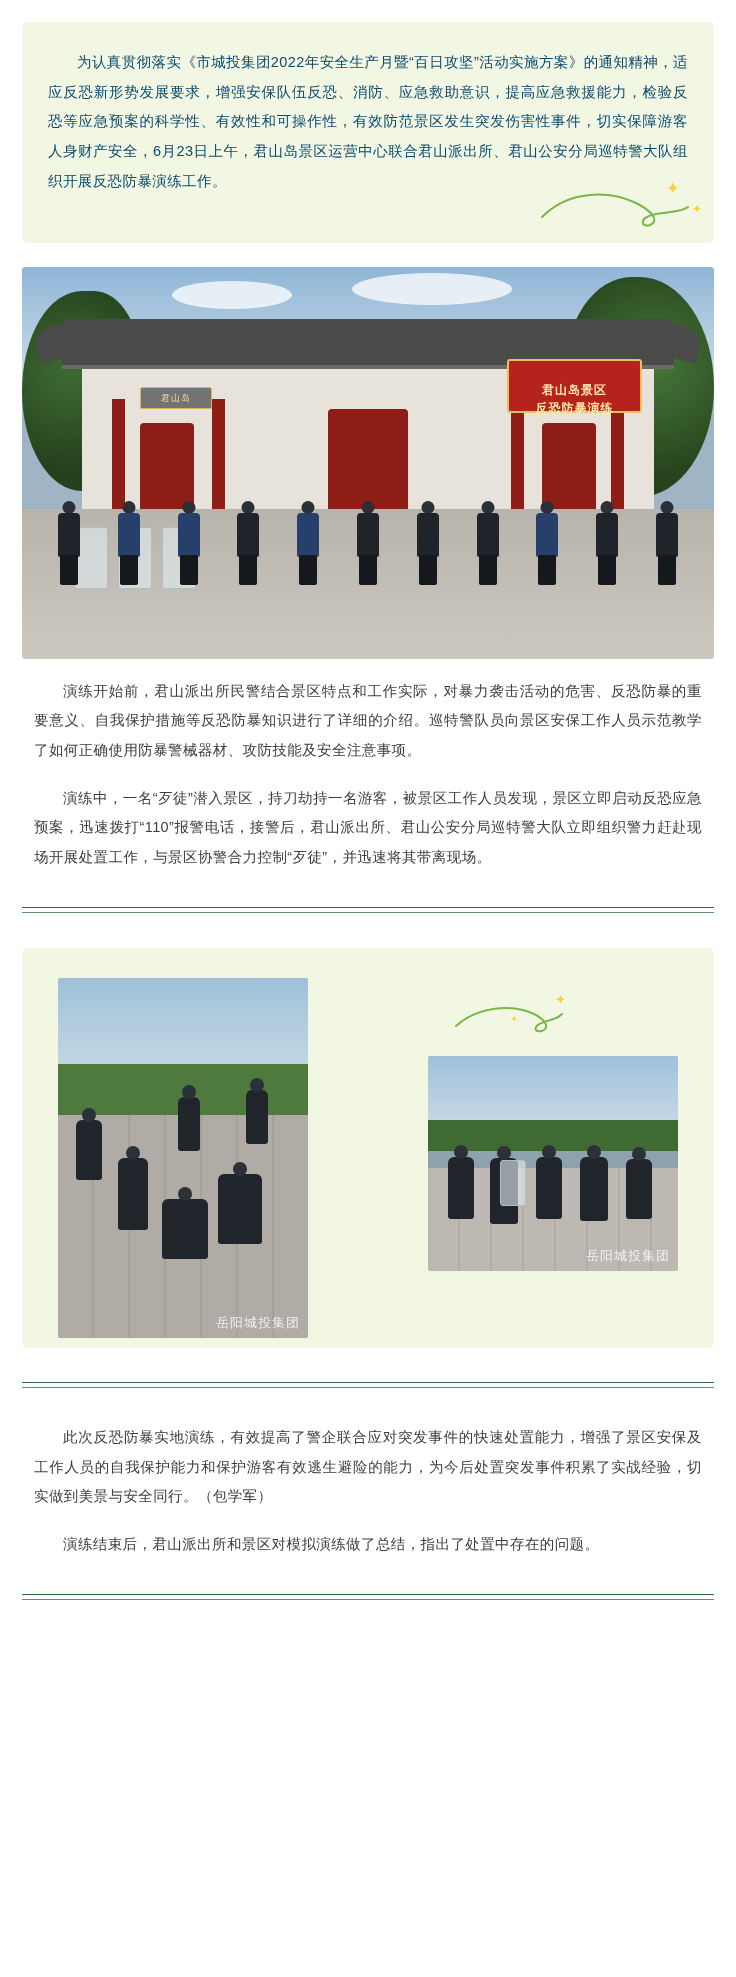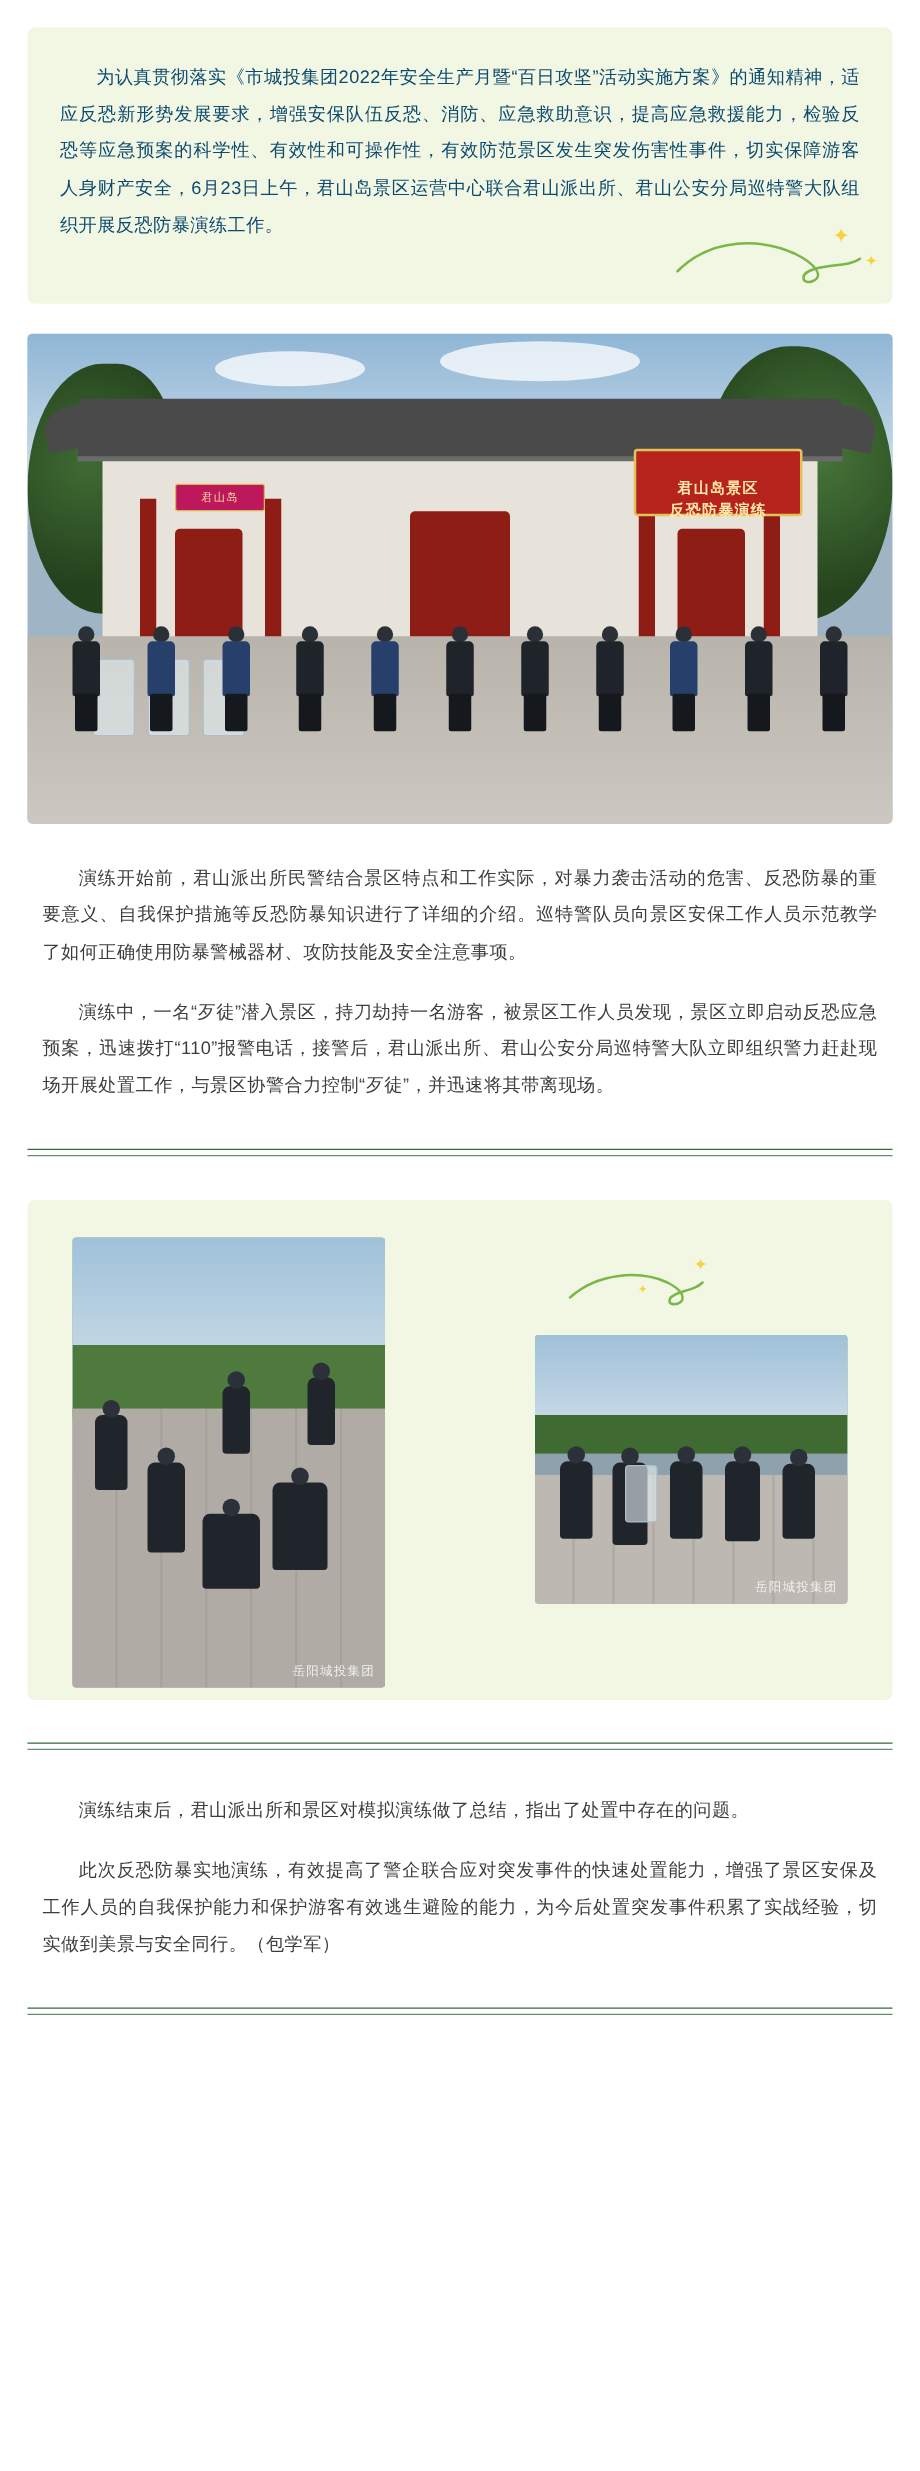--- a/index.html
+++ b/index.html
@@ -108,21 +108,21 @@
     position:absolute; bottom:0; width:13px; height:120px; background:#8e1d16;
   }
   .banner {
     position:absolute; right:72px; top:92px; width:135px; height:54px;
     background:#b6231c; border:2px solid #e4c15a; border-radius:3px;
     color:#ffe9a8; font-size:12px; line-height:1.55; text-align:center;
     padding-top:20px; letter-spacing:1px; font-weight:bold;
   }
   .plaque {
     position:absolute; left:118px; top:120px; width:72px; height:22px;
-    background:#be185d; border:1px solid #d9b659; border-radius:2px;
+    background:#737373; border:1px solid #d9b659; border-radius:2px;
     color:#f3dca0; font-size:9px; text-align:center; line-height:20px; letter-spacing:1px;
   }
   .ground {
     position:absolute; left:0; right:0; bottom:0; height:150px;
     background: linear-gradient(#b9b4ab, #cdc8bf);
   }
   .officer-row {
     position:absolute; left:34px; right:34px; bottom:74px;
     display:flex; justify-content:space-between; align-items:flex-end;
   }
@@ -179,29 +179,29 @@
     position:absolute; bottom:18%; width:30px; height:72px;
     background:#20242b; border-radius:6px 6px 3px 3px;
   }
   .figure.small { width:22px; height:54px; }
   .figure .h {
     position:absolute; left:50%; top:-12px; transform:translateX(-50%);
     width:14px; height:14px; border-radius:50%; background:#2c3139;
   }
   .watermark {
     position:absolute; right:8px; bottom:6px;
-    color:rgba(255,255,255,.8); font-size:10px; letter-spacing:1px;
+    color:rgba(255,255,255,.8); font-size:13px; letter-spacing:1px;
   }
   .duo-squiggle { position:absolute; right:150px; top:52px; width:110px; height:34px; }
   .duo-sparkle { position:absolute; color:#f5d33b; font-size:13px; }
   .duo-sparkle.a { right:148px; top:44px; }
   .duo-sparkle.b { right:196px; top:66px; font-size:9px; }
 
   
-  .textblock { margin: 30px 34px 0 34px; }
+  .textblock { margin: 18px 34px 0 34px; }
   .para {
     font-size: 14.5px;
     line-height: 2.05;
     color: #3d3d3d;
     text-align: justify;
     letter-spacing: 0.4px;
     text-indent: 2em;
     margin-bottom: 18px;
   }
   .para:last-child { margin-bottom: 0; }
@@ -387,22 +387,22 @@
       <div class="watermark">岳阳城投集团</div>
     </div>
   </div>
 
   <div class="divider">
     <div class="l1"></div>
       <div class="l2"></div>
   </div>
 
   <div class="textblock">
+    <p class="para">此次反恐防暴实地演练，有效提高了警企联合应对突发事件的快速处置能力，增强了景区安保及工作人员的自我保护能力和保护游客有效逃生避险的能力，为今后处置突发事件积累了实战经验，切实做到美景与安全同行。（包学军）</p>
     <p class="para">演练结束后，君山派出所和景区对模拟演练做了总结，指出了处置中存在的问题。</p>
-    <p class="para">此次反恐防暴实地演练，有效提高了警企联合应对突发事件的快速处置能力，增强了景区安保及工作人员的自我保护能力和保护游客有效逃生避险的能力，为今后处置突发事件积累了实战经验，切实做到美景与安全同行。（包学军）</p>
   </div>
 
   <div class="divider">
     <div class="l1"></div>
       <div class="l2"></div>
   </div>
 
 </div>
 
 </body></html>

